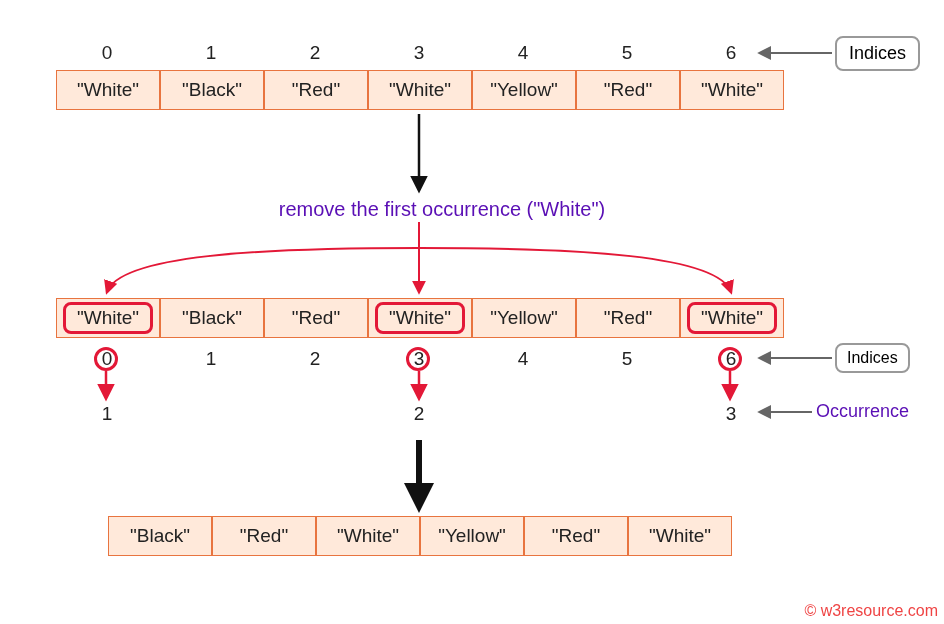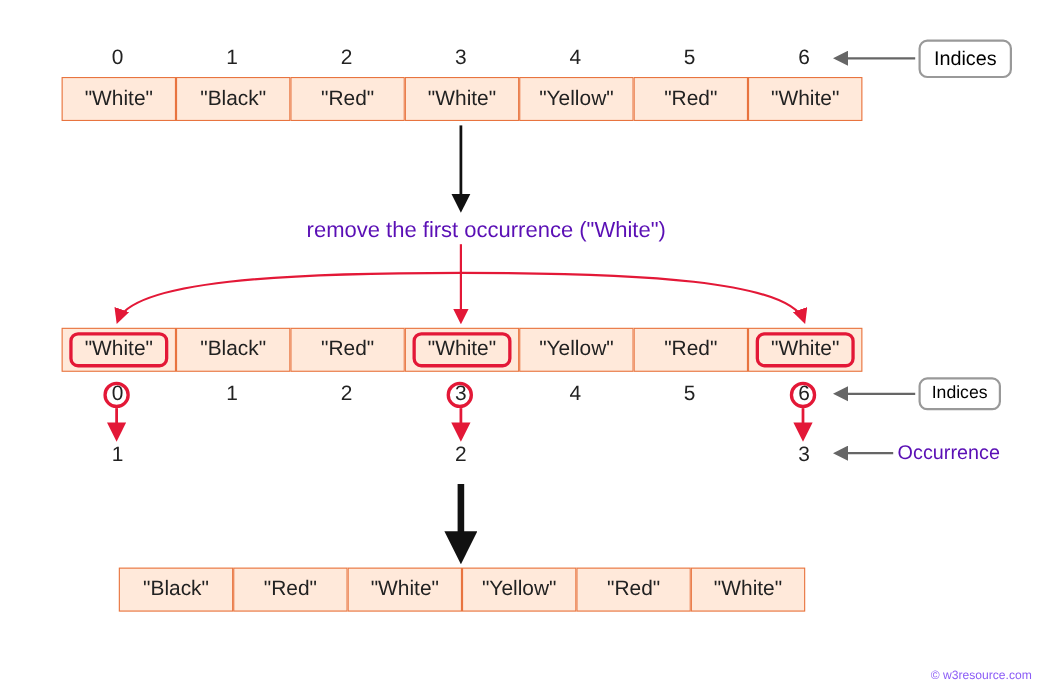--- a/index.html
+++ b/index.html
@@ -67,22 +67,22 @@
     border: 3px solid #e31837;
     border-radius: 50%;
     background: transparent;
     width: 24px;
     height: 24px;
   }
   .watermark {
     position: absolute;
     right: 6px;
     bottom: 4px;
-    font-size: 11px;
-    color: #8b5cf6;
+    font-size: 16px;
+    color: #ef4444;
   }
   svg.overlay {
     position: absolute;
     left: 0; top: 0;
     width: 944px; height: 624px;
     pointer-events: none;
   }
 </style>
 </head>
 <body>

